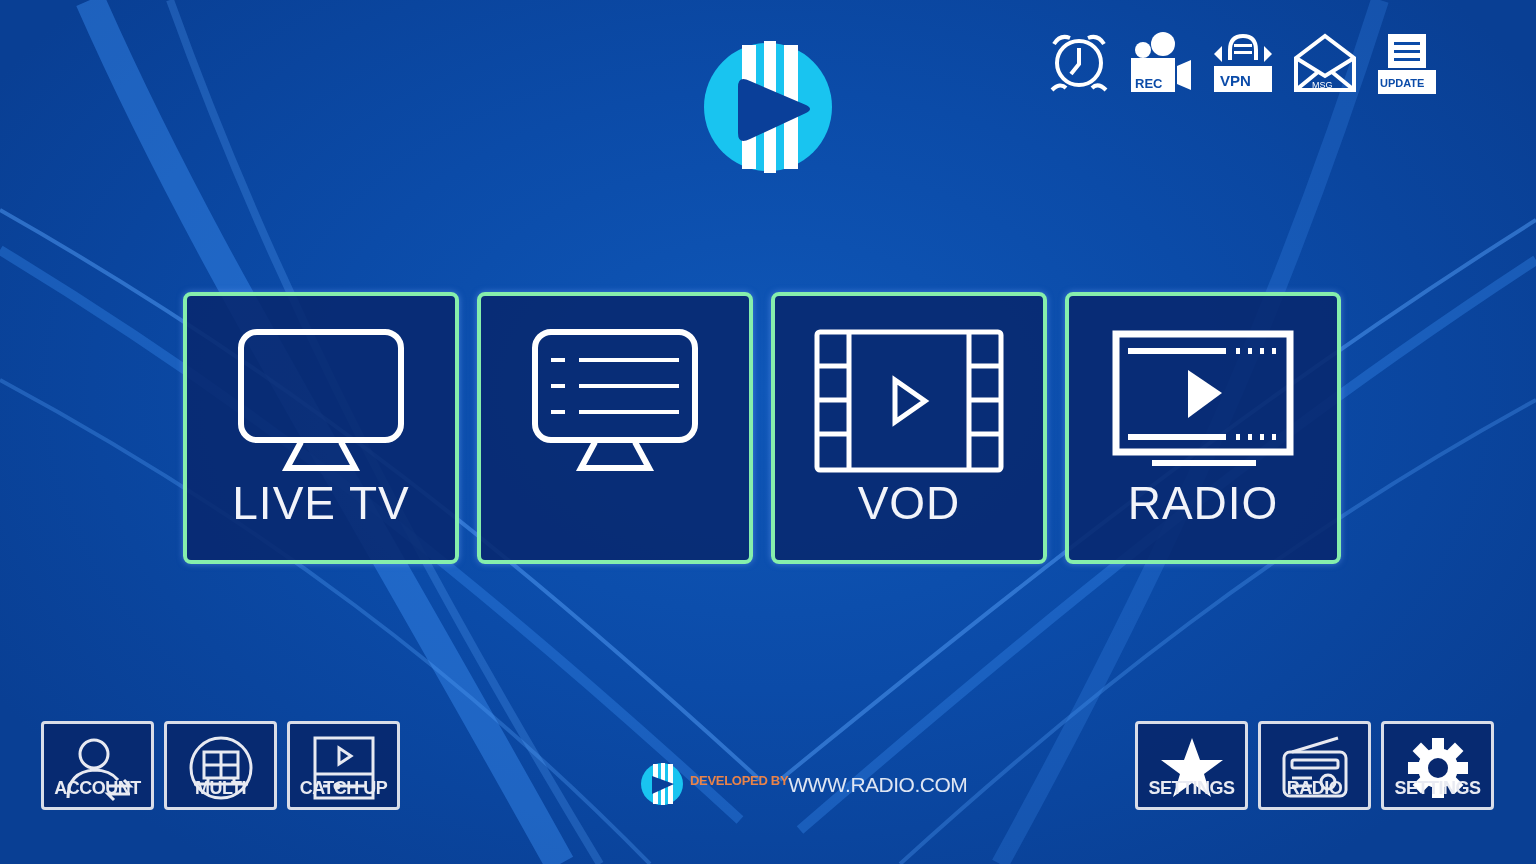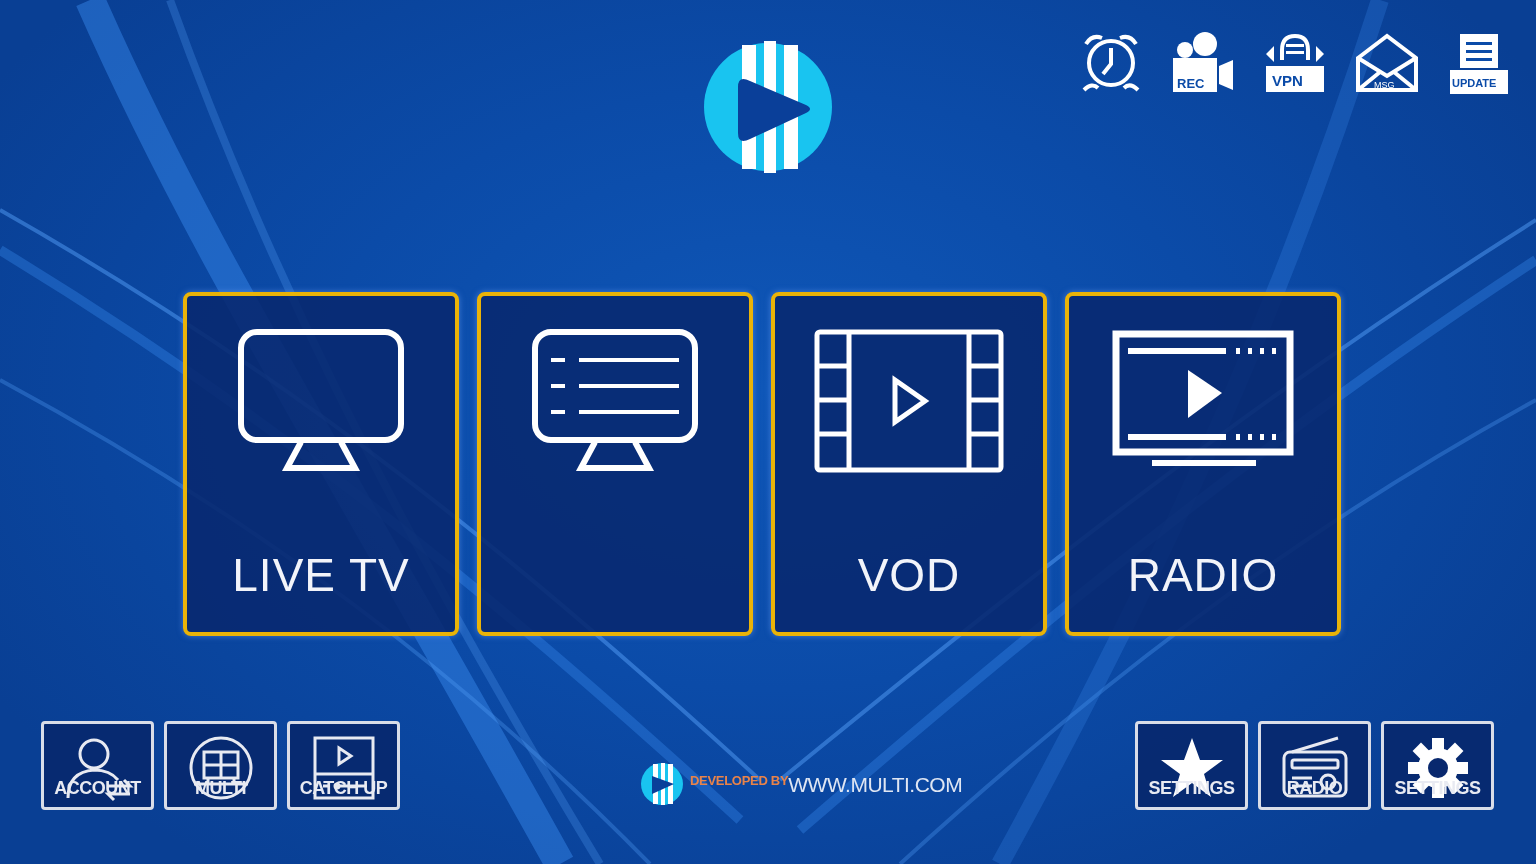--- a/index.html
+++ b/index.html
@@ -10,26 +10,26 @@
   }
   .bg {
     position:absolute; inset:0;
     background:
       radial-gradient(ellipse 900px 600px at 50% 45%, #0f57b8 0%, #0b4ba8 50%, #093f94 100%);
   }
   .streak { position:absolute; pointer-events:none; }
   .logo {
     position:absolute; left:702px; top:41px; width:132px; height:132px;
   }
-  .top-icons { position:absolute; top:28px; left:1076px; display:flex; gap:22px; }
+  .top-icons { position:absolute; top:28px; left:1044px; display:flex; gap:12px; }
   .top-icon { width:70px; height:70px; display:flex; align-items:center; justify-content:center; cursor:pointer; }
   .tiles { position:absolute; top:292px; left:183px; display:flex; gap:18px; }
   .tile {
-    width:276px; height:344px; box-sizing:border-box;
-    border:4px solid #eab308; border-radius:8px;
+    width:276px; height:272px; box-sizing:border-box;
+    border:4px solid #86efac; border-radius:8px;
     background:rgba(8,40,110,0.88);
     position:relative; cursor:pointer;
     box-shadow:0 0 6px rgba(120,170,255,0.5);
   }
   .tile svg { position:absolute; left:50%; transform:translateX(-50%); top:30px; }
   .tile .label {
     position:absolute; left:0; right:0; bottom:30px; text-align:center;
     color:#f2f4fa; font-size:46px; letter-spacing:1px;
   }
   .small-group { position:absolute; top:721px; display:flex; gap:10px; }
@@ -212,21 +212,21 @@
 <div class="dev">
   <svg width="44" height="44" viewBox="0 0 44 44">
     <circle cx="22" cy="22" r="21" fill="#19c4f0"></circle>
     <rect x="13" y="2" width="5" height="40" fill="#fff"></rect>
     <rect x="21" y="1" width="4" height="42" fill="#fff"></rect>
     <rect x="28" y="2" width="5" height="40" fill="#fff"></rect>
     <path d="M12 14 L34 22 L12 32 Z" fill="#0a3f99"></path>
   </svg>
   <div class="txt">
     <span class="by">DEVELOPED BY</span>
-    <span class="url">WWW.MULTI.COM</span>
+    <span class="url">WWW.RADIO.COM</span>
   </div>
 </div>
 
 <div class="small-group right">
   <div class="stile">
     <svg width="70" height="68" viewBox="0 0 70 68">
       <path d="M35 4 L43 26 L66 26 L47 40 L54 63 L35 49 L16 63 L23 40 L4 26 L27 26 Z" fill="#ffffff"></path>
     </svg>
     <div class="slabel">SETTINGS</div>
   </div>

